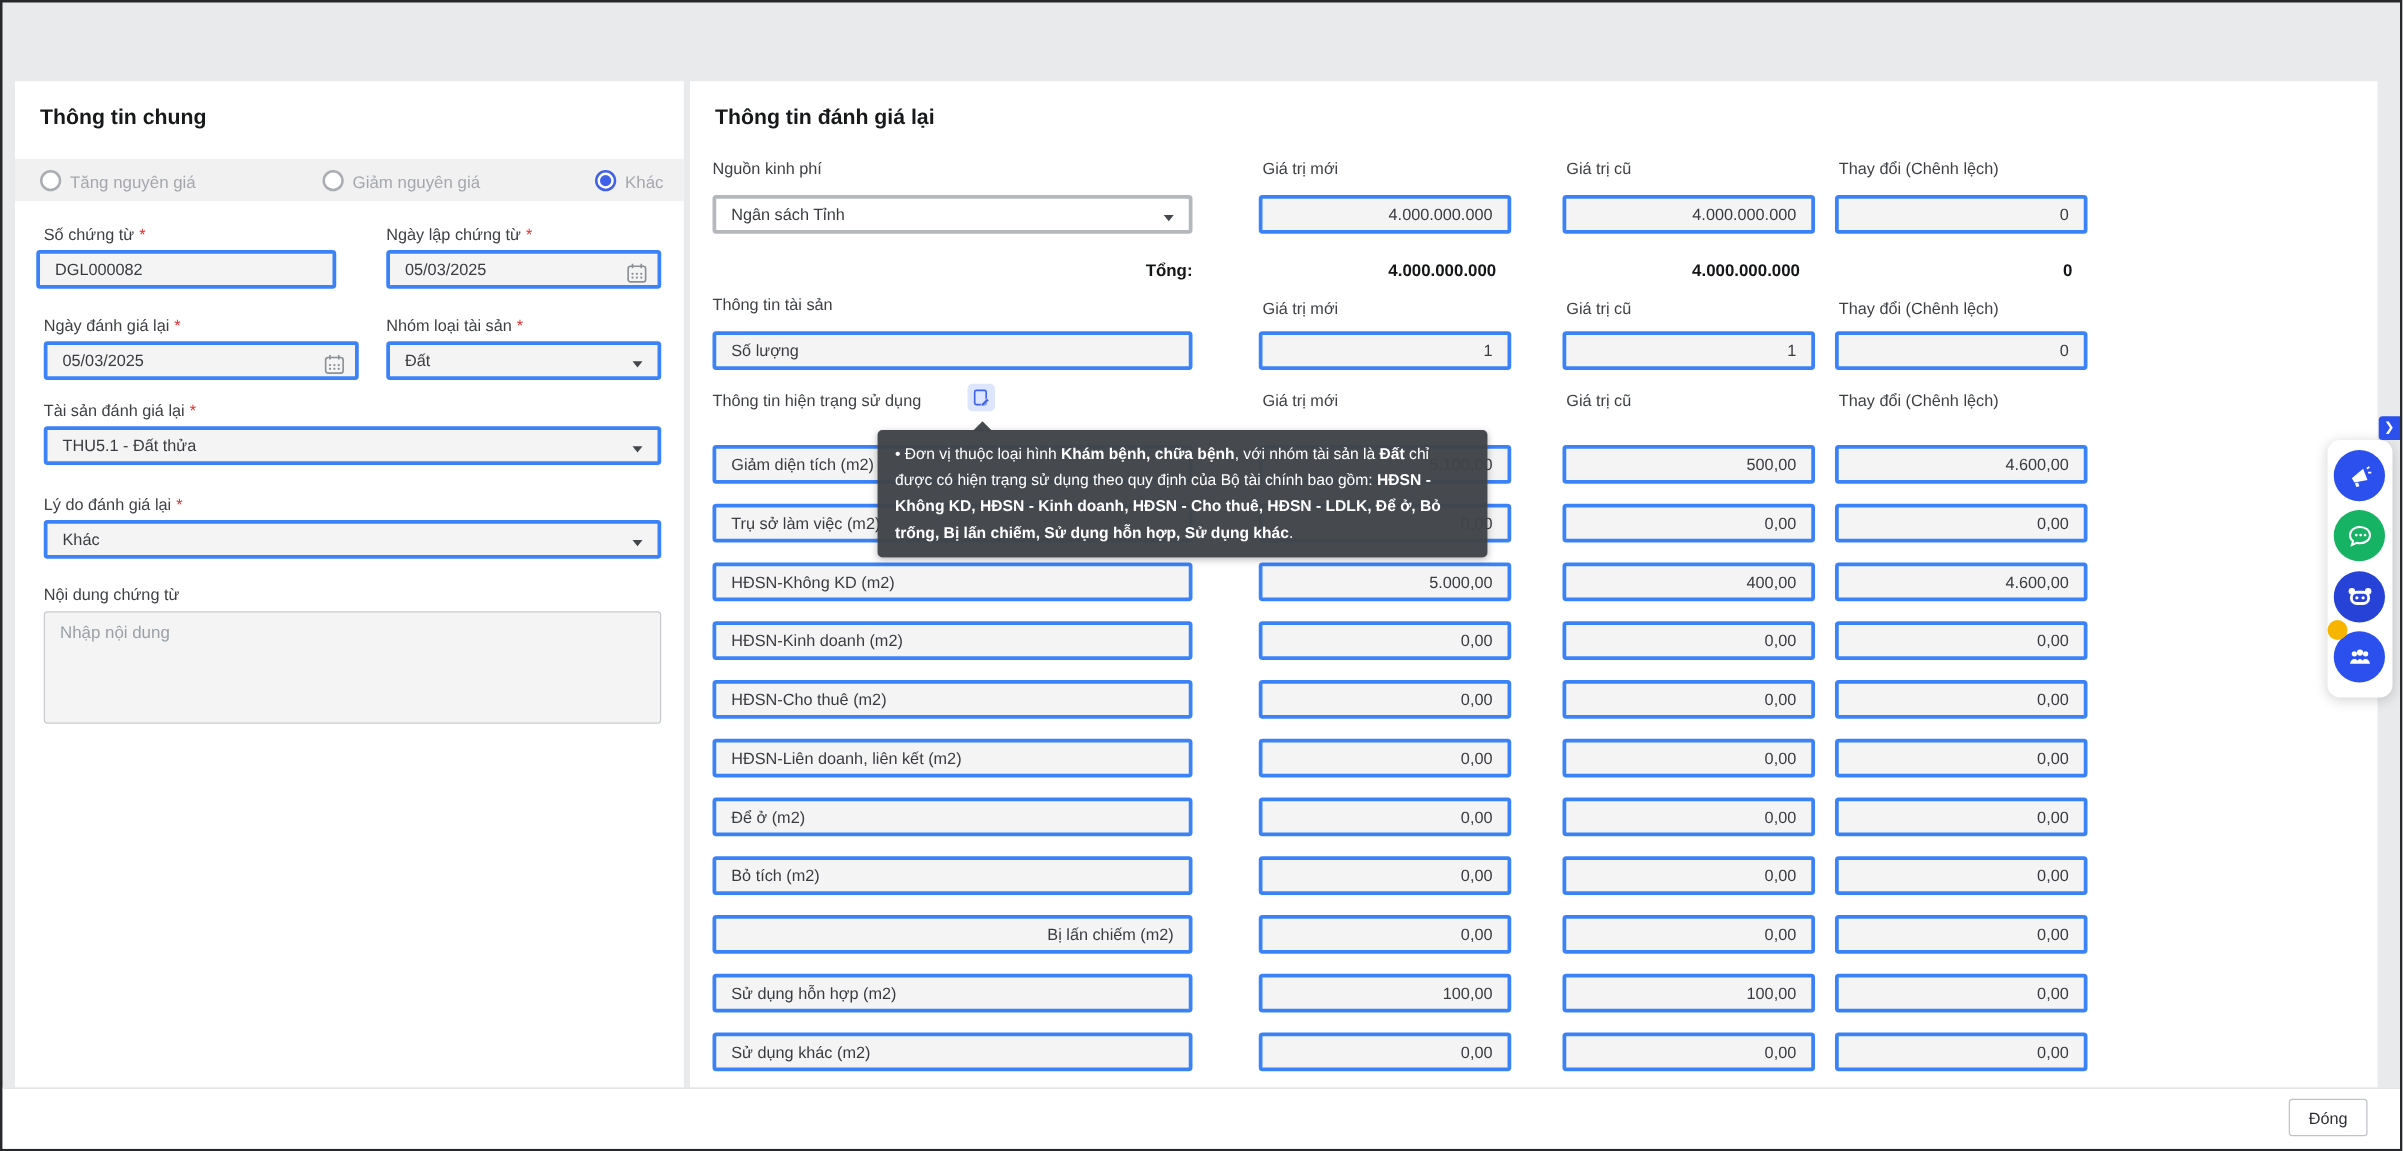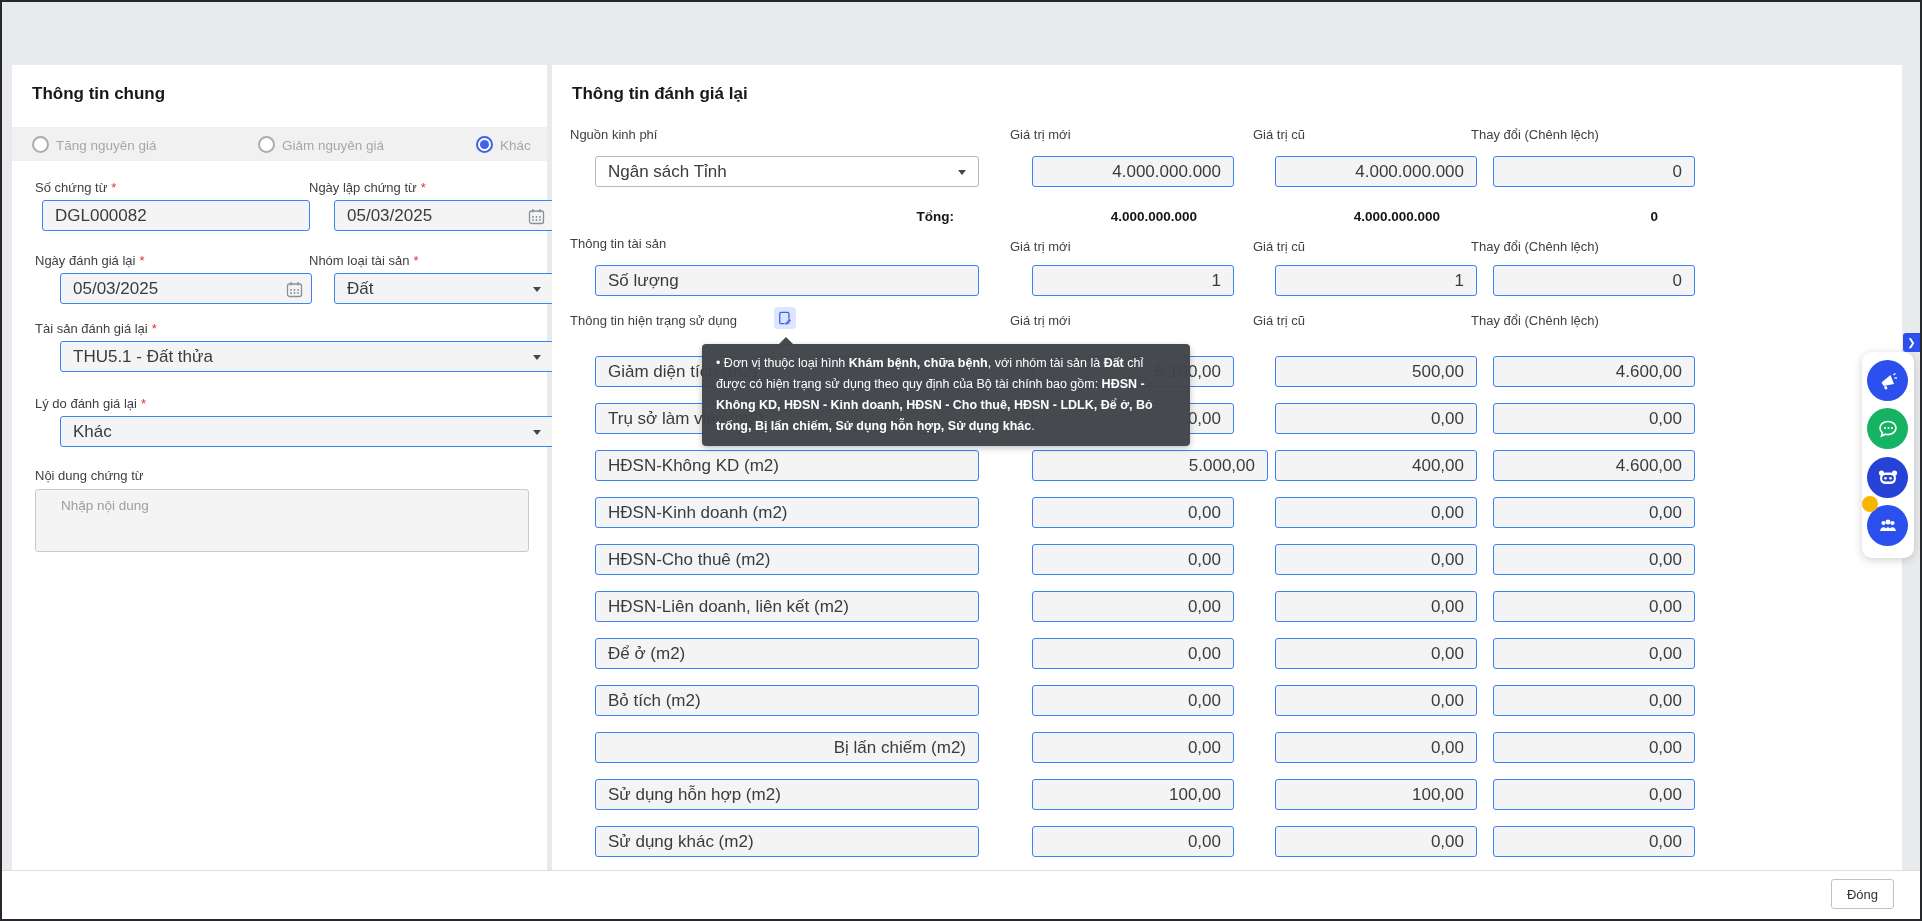--- a/index.html
+++ b/index.html
@@ -16,26 +16,26 @@
   .sec-title{position:absolute;font-size:17px;font-weight:700;color:#17181a;}
   
   .radio-row{position:absolute;left:10px;top:125px;width:535px;height:34px;background:#f1f1f2;}
   .radio{position:absolute;width:17px;height:17px;border:2px solid #aaadb1;border-radius:50%;box-sizing:border-box;background:#fff;}
   .radio.on{border-color:#4161e8;}
   .radio.on::after{content:"";position:absolute;left:2px;top:2px;width:9px;height:9px;border-radius:50%;background:#4161e8;}
   .radio-lbl{position:absolute;font-size:13.5px;color:#a4a8ad;}
   
   .lbl{position:absolute;font-size:13px;color:#3e4144;white-space:nowrap;}
   .req{color:#e03131;margin-left:4px;}
-  .inp{position:absolute;height:31px;background:#f4f4f5;border:1px solid #3b82f6;border-radius:3px;display:flex;align-items:center;padding:0 12px;font-size:17px;color:#393c3f;box-sizing:border-box;white-space:nowrap;overflow:hidden;margin-left:25px;}
+  .inp{position:absolute;height:31px;background:#f4f4f5;border:3px solid #3b82f6;border-radius:3px;display:flex;align-items:center;padding:0 12px;font-size:13px;color:#393c3f;box-sizing:border-box;white-space:nowrap;overflow:hidden;}
   .inp.white{background:#fff;border-color:#b4b8bd;}
   .inp.num{justify-content:flex-end;}
   .caret{position:absolute;right:12px;top:13px;width:0;height:0;border-left:4.5px solid transparent;border-right:4.5px solid transparent;border-top:5.5px solid #43474b;}
   .cal{position:absolute;right:8px;top:7px;width:17px;height:17px;}
-  .ta{position:absolute;left:33px;top:487px;width:494px;height:63px;background:#f4f4f5;border:1px solid #c8cbce;border-radius:3px;box-sizing:border-box;resize:none;padding:8px 25px;font-family:"Liberation Sans","DejaVu Sans",sans-serif;font-size:13.5px;color:#393c3f;}
+  .ta{position:absolute;left:33px;top:487px;width:494px;height:90px;background:#f4f4f5;border:1px solid #c8cbce;border-radius:3px;box-sizing:border-box;resize:none;padding:8px 12px;font-family:"Liberation Sans","DejaVu Sans",sans-serif;font-size:13.5px;color:#393c3f;}
   .ta::placeholder{color:#9aa0a5;}
   .total{position:absolute;font-size:13.5px;font-weight:700;color:#141517;text-align:right;box-sizing:border-box;padding-right:12px;}
   
   .note-ic{position:absolute;width:22px;height:22px;background:#dde6fc;border-radius:4px;display:flex;align-items:center;justify-content:center;cursor:pointer;}
   
   .tooltip{position:absolute;left:700px;top:342px;width:488px;background:rgba(64,68,72,0.97);color:#fff;border-radius:4px;padding:9px 14px;font-size:12.5px;line-height:21px;box-sizing:border-box;z-index:40;box-shadow:0 2px 6px rgba(0,0,0,.25);}
   .tooltip::before{content:"";position:absolute;left:76px;top:-7px;border-left:8px solid transparent;border-right:8px solid transparent;border-bottom:8px solid rgba(64,68,72,0.97);}
   .tooltip .b{font-weight:700;}
   
   .footer{position:absolute;left:0;top:868px;width:1918px;height:49px;background:#fff;border-top:1px solid #dcdddf;z-index:30;}
@@ -58,21 +58,21 @@
   <div class="radio-row"></div>
   <span class="radio" style="left:30px;top:134px;"></span>
   <span class="radio-lbl" style="left:54px;top:136px;">Tăng nguyên giá</span>
   <span class="radio" style="left:256px;top:134px;"></span>
   <span class="radio-lbl" style="left:280px;top:136px;">Giảm nguyên giá</span>
   <span class="radio on" style="left:474px;top:134px;"></span>
   <span class="radio-lbl" style="left:498px;top:136px;">Khác</span>
 
   <span class="lbl" style="left:33px;top:178px;"><span>Số chứng từ</span><span class="req">*</span></span>
   <span class="lbl" style="left:307px;top:178px;"><span>Ngày lập chứng từ</span><span class="req">*</span></span>
-  <div class="inp" style="left:15px;top:198px;width:268px;">
+  <div class="inp" style="left:27px;top:198px;width:240px;">
       <span>DGL000082</span>
     </div>
   <div class="inp" style="left:307px;top:198px;width:220px;">
       <span>05/03/2025</span>
     <svg class="cal" viewBox="0 0 17 17">
         <rect x="1.5" y="3" width="14" height="12.5" rx="2" fill="none" stroke="#8a8f94" stroke-width="1.3"></rect>
         <line x1="5" y1="1" x2="5" y2="4.5" stroke="#8a8f94" stroke-width="1.3"></line>
         <line x1="12" y1="1" x2="12" y2="4.5" stroke="#8a8f94" stroke-width="1.3"></line>
         <g fill="#8a8f94">
           <circle cx="5" cy="9" r=".9"></circle>
@@ -198,21 +198,21 @@
       </div>
       <div class="inp num" style="left: 1248px; top: 401px; width: 202px;">
         <span>0,00</span>
       </div>
       <div class="inp num" style="left: 1466px; top: 401px; width: 202px;">
         <span>0,00</span>
       </div>
       <div class="inp" style="left: 568px; top: 448px; width: 384px;">
         <span>HĐSN-Không KD (m2)</span>
       </div>
-      <div class="inp num" style="left: 1005px; top: 448px; width: 236px;">
+      <div class="inp num" style="left: 1005px; top: 448px; width: 202px;">
         <span>5.000,00</span>
       </div>
       <div class="inp num" style="left: 1248px; top: 448px; width: 202px;">
         <span>400,00</span>
       </div>
       <div class="inp num" style="left: 1466px; top: 448px; width: 202px;">
         <span>4.600,00</span>
       </div>
       <div class="inp" style="left: 568px; top: 495px; width: 384px;">
         <span>HĐSN-Kinh doanh (m2)</span>

